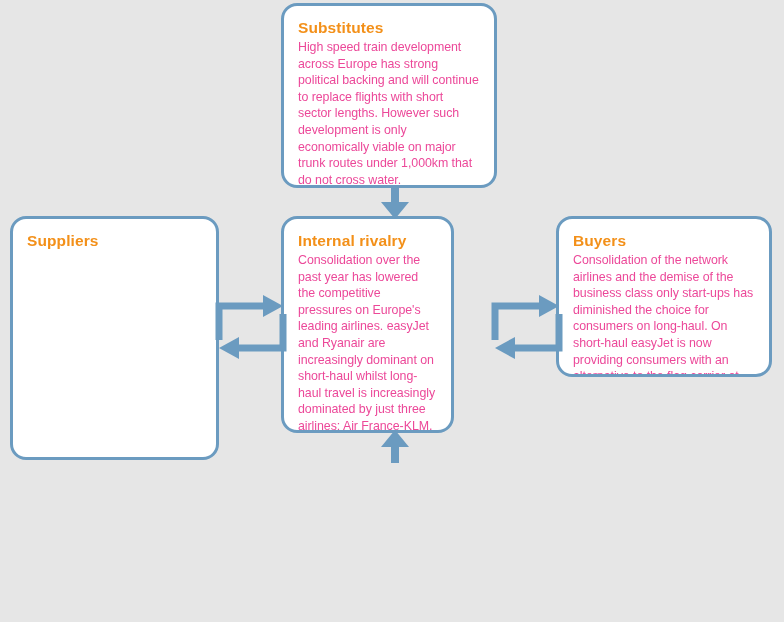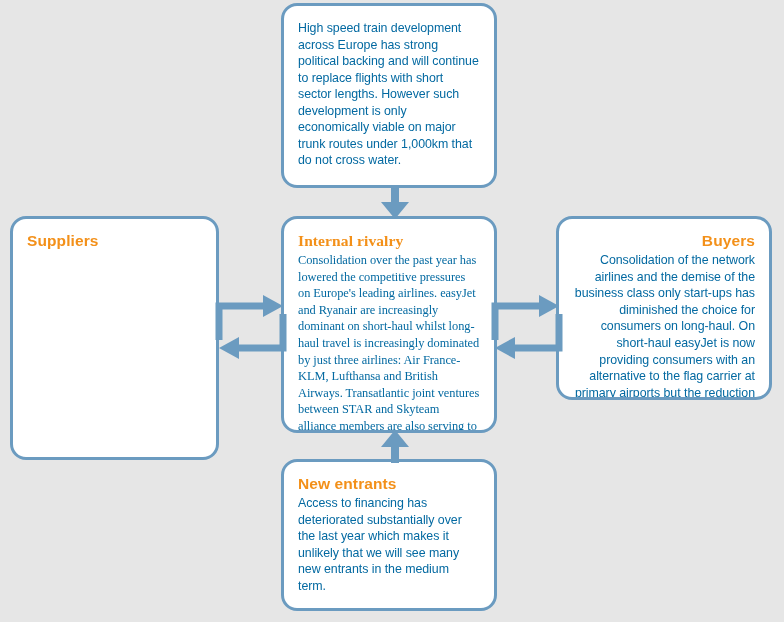--- a/index.html
+++ b/index.html
@@ -31,39 +31,39 @@
   }
   .force-title {
     color: #f39019;
     font-size: 15.5px;
     font-weight: bold;
     line-height: 1.05;
     margin: 0 0 3px 0;
     letter-spacing: 0.1px;
   }
   .force-body {
-    color: #0369a1;
+    color: #ec4899;
     font-size: 12.4px;
     line-height: 1.335;
     margin: 0;
     letter-spacing: -0.05px;
   }
 
   
   #box-substitutes {
     left: 281px; top: 3px; width: 216px; height: 185px;
   }
   #box-suppliers {
     left: 10px; top: 216px; width: 209px; height: 244px;
   }
   #box-internal {
-    left: 281px; top: 216px; width: 216px; height: 217px; font-family: Liberation Serif, serif;
+    left: 281px; top: 216px; width: 173px; height: 217px;
   }
   #box-buyers {
-    left: 556px; top: 216px; width: 216px; height: 184px; text-align: right;
+    left: 556px; top: 216px; width: 216px; height: 161px;
   }
   #box-newentrants {
     left: 281px; top: 459px; width: 216px; height: 152px;
   }
 
   
   .connector {
     position: absolute;
   }
   .connector svg {
@@ -74,41 +74,38 @@
   #conn-bottom { left: 355px; top: 429px; width: 80px; height: 34px; }
   #conn-left   { left: 215px; top: 292px; width: 72px; height: 70px; }
   #conn-right  { left: 491px; top: 292px; width: 72px; height: 70px; }
 </style>
 </head>
 <body>
 
 <div id="canvas">
 
   <div class="force-box" id="box-substitutes">
+    <p class="force-title">Substitutes</p>
     <p class="force-body">High speed train development across Europe has strong political backing and will continue to replace flights with short sector lengths. However such development is only economically viable on major trunk routes under 1,000km that do not cross water.</p>
   </div>
 
   <div class="force-box" id="box-suppliers">
     <p class="force-title">Suppliers</p>
   </div>
 
   <div class="force-box" id="box-internal">
     <p class="force-title">Internal rivalry</p>
     <p class="force-body">Consolidation over the past year has lowered the competitive pressures on Europe's leading airlines. easyJet and Ryanair are increasingly dominant on short-haul whilst long-haul travel is increasingly dominated by just three airlines: Air France-KLM, Lufthansa and British Airways. Transatlantic joint ventures between STAR and Skyteam alliance members are also serving to reduce internal rivalry.</p>
   </div>
 
   <div class="force-box" id="box-buyers">
     <p class="force-title">Buyers</p>
     <p class="force-body">Consolidation of the network airlines and the demise of the business class only start-ups has diminished the choice for consumers on long-haul. On short-haul easyJet is now providing consumers with an alternative to the flag carrier at primary airports but the reduction in capacity by the tour operators and weaker airlines has strengthened Ryanair and easyJet's bargaining position with consumers.</p>
   </div>
 
-  <div class="force-box" id="box-newentrants">
-    <p class="force-title">New entrants</p>
-    <p class="force-body">Access to financing has deteriorated substantially over the last year which makes it unlikely that we will see many new entrants in the medium term.</p>
-  </div>
 
   <div class="connector" id="conn-top">
     <svg width="80" height="34" viewBox="0 0 80 34">
       <path d="M40 0 L40 19" stroke="#6b9bc0" stroke-width="8" fill="none"></path>
       <path d="M40 33 L26 16 L54 16 Z" fill="#6b9bc0"></path>
     </svg>
   </div>
 
   <div class="connector" id="conn-bottom">
     <svg width="80" height="34" viewBox="0 0 80 34">

